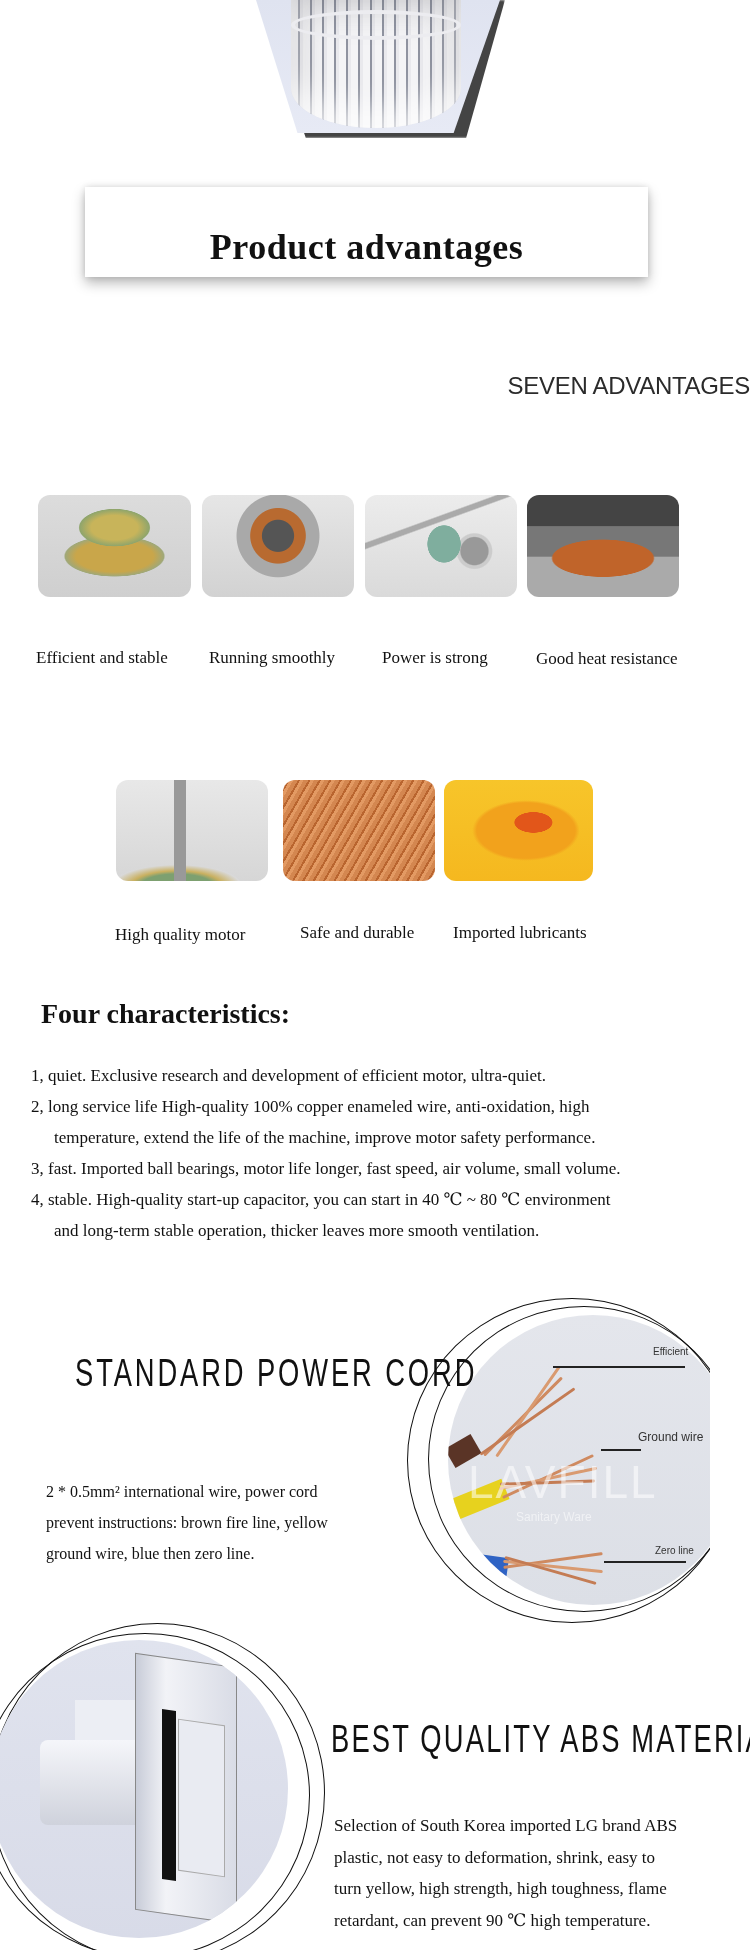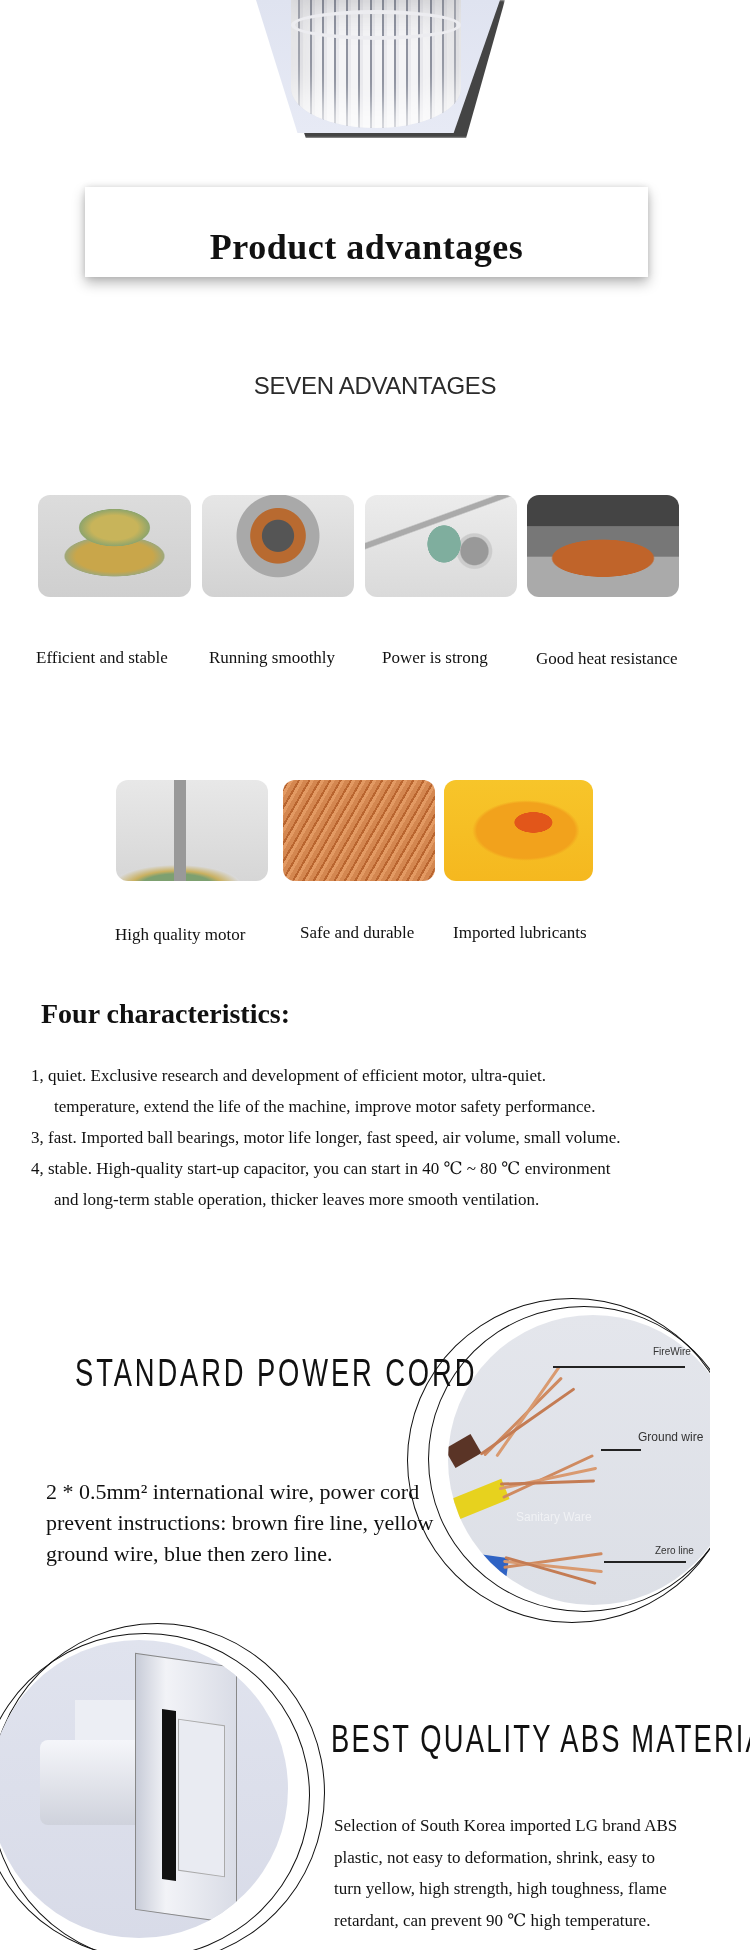--- a/index.html
+++ b/index.html
@@ -19,21 +19,21 @@
     box-shadow: inset 0 -20px 30px rgba(255,255,255,.7), inset 0 40px 40px rgba(80,80,90,.35); }
   .fan-ring { position: absolute; left: 35px; top: 10px; width: 170px; height: 30px; border-radius: 50%;
     border: 4px solid #ececf0; box-sizing: border-box; }
 
   
   .title-box { left: 85px; top: 187px; width: 563px; height: 90px; background: #fff;
     box-shadow: 0 6px 12px rgba(0,0,0,.28), 0 0 6px rgba(0,0,0,.12);
     display: flex; align-items: center; justify-content: center; }
   .title-box span { font-size: 36px; font-weight: bold; letter-spacing: 0.5px; }
 
-  .seven { left: 0; width: 750px; top: 372px; text-align: center; font-size: 24px; color: #2b2b2b; letter-spacing: -0.3px; }
+  .seven { left: 0; width: 750px; top: 372px; text-align: right; font-size: 24px; color: #2b2b2b; letter-spacing: -0.3px; }
 
   .thumb { border-radius: 12px; overflow: hidden; }
   .cap { font-size: 17px; white-space: nowrap; }
 
   
   .t-motor1 { background: radial-gradient(ellipse 38% 30% at 50% 32%, #c8b45a 0 40%, #8fa56c 60%, transparent 62%),
       radial-gradient(ellipse 46% 28% at 50% 60%, #c9a64a 0 55%, #a0a878 70%, transparent 72%),
       linear-gradient(180deg, #dcdcdc, #cfcfcf); }
   .t-stator { background: radial-gradient(circle at 50% 40%, #555 0 16%, #b86a30 17% 28%, #a9a9a9 29% 42%, transparent 43%),
       linear-gradient(180deg, #e6e6e6, #d2d2d2); }
@@ -51,21 +51,21 @@
       radial-gradient(ellipse 60% 50% at 55% 50%, #f2a21c 0 55%, transparent 60%),
       linear-gradient(180deg, #f7c52a, #f5b81f); }
 
   .h-four { left: 41px; top: 968px; font-size: 28px; font-weight: bold; }
   .list { left: 31px; top: 1030px; width: 715px; font-size: 17px; line-height: 31px; }
   .list .it { white-space: nowrap; }
   .list .cont { padding-left: 23px; }
 
   .cond { display: inline-block; transform: scaleX(0.72); transform-origin: left center; white-space: nowrap; }
   .h-cord { left: 75px; top: 1352px; font-size: 38px; letter-spacing: 4px; }
-  .p-cord { left: 46px; top: 1446px; font-size: 22px; line-height: 31px; }
+  .p-cord { left: 46px; top: 1446px; font-size: 16px; line-height: 31px; }
   .p-cord div { white-space: nowrap; }
 
   .ring { border: 1.5px solid #111; border-radius: 50%; box-sizing: border-box; }
   .photo-circle { border-radius: 50%; overflow: hidden; }
   .wire-photo { background: linear-gradient(180deg, #e4e6ec, #dcdfe6); }
   .strand { position: absolute; height: 3px; border-radius: 2px; }
   .wire-label { position: absolute; font-size: 11px; color: #333; }
   .leader { position: absolute; height: 1.5px; background: #222; }
   .watermark { position: absolute; color: rgba(255,255,255,.55); }
 
@@ -104,20 +104,21 @@
 <div class="abs thumb t-wire" style="left:283px;top:780px;width:152px;height:101px"></div>
 <div class="abs thumb t-lube" style="left:444px;top:780px;width:149px;height:101px"></div>
 
 <div class="abs cap serif" style="left:115px;top:895px">High quality motor</div>
 <div class="abs cap serif" style="left:300px;top:893px">Safe and durable</div>
 <div class="abs cap serif" style="left:453px;top:893px">Imported lubricants</div>
 
 <div class="abs h-four serif">Four characteristics:</div>
 <div class="abs list serif">
   <div class="it">1, quiet. Exclusive research and development of efficient motor, ultra-quiet.</div>
+  <div class="it">2, long service life High-quality 100% copper enameled wire, anti-oxidation, high</div>
   <div class="it cont">temperature, extend the life of the machine, improve motor safety performance.</div>
   <div class="it">3, fast. Imported ball bearings, motor life longer, fast speed, air volume, small volume.</div>
   <div class="it">4, stable. High-quality start-up capacitor, you can start in 40 ℃ ~ 80 ℃ environment</div>
   <div class="it cont">and long-term stable operation, thicker leaves more smooth ventilation.</div>
 </div>
 
 <div class="abs h-cord sans"><span class="cond">STANDARD POWER CORD</span></div>
 <div class="abs p-cord serif">
   <div>2 * 0.5mm² international wire, power cord</div>
   <div>prevent instructions: brown fire line, yellow</div>
@@ -137,27 +138,28 @@
     <div class="abs" style="left:-10px;top:176px;width:70px;height:22px;background:#e7d21e;transform:rotate(-22deg)"></div>
     <div class="strand" style="left:50px;top:160px;width:100px;background:#cf8a60;transform:rotate(-25deg)"></div>
     <div class="strand" style="left:50px;top:162px;width:100px;background:#d99a70;transform:rotate(-12deg)"></div>
     <div class="strand" style="left:52px;top:166px;width:95px;background:#c47c54;transform:rotate(-2deg)"></div>
 
     <div class="abs" style="left:15px;top:240px;width:45px;height:18px;background:#2f63c4;transform:rotate(8deg)"></div>
     <div class="strand" style="left:55px;top:244px;width:100px;background:#cf8a60;transform:rotate(-8deg)"></div>
     <div class="strand" style="left:55px;top:250px;width:100px;background:#d99a70;transform:rotate(6deg)"></div>
     <div class="strand" style="left:55px;top:254px;width:95px;background:#c47c54;transform:rotate(16deg)"></div>
 
+    <div class="watermark sans" style="left:20px;top:140px;font-size:46px;letter-spacing:2px">LAVFILL</div>
     <div class="watermark sans" style="left:68px;top:195px;font-size:12px">Sanitary Ware</div>
 
     <div class="leader" style="left:105px;top:51px;width:132px"></div>
     <div class="leader" style="left:153px;top:134px;width:40px"></div>
     <div class="leader" style="left:156px;top:246px;width:82px"></div>
   </div>
-  <div class="wire-label sans" style="left:253px;top:56px;font-size:10px">FireWire</div>
+  <div class="wire-label sans" style="left:253px;top:56px;font-size:10px">Efficient</div>
   <div class="wire-label sans" style="left:238px;top:140px;font-size:12px">Ground wire</div>
   <div class="wire-label sans" style="left:255px;top:255px;font-size:10px">Zero line</div>
 </div>
 
 <div class="abs" style="left:0;top:1610px;width:330px;height:340px;overflow:hidden">
   <div class="abs ring" style="left:-10px;top:13px;width:335px;height:340px"></div>
   <div class="abs ring" style="left:-20px;top:23px;width:330px;height:325px"></div>
   <div class="abs photo-circle fan-photo" style="left:-10px;top:30px;width:298px;height:298px">
     <div class="abs" style="left:50px;top:100px;width:110px;height:85px;background:linear-gradient(180deg,#f5f6fa,#cfd2dc);border-radius:8px"></div>
     <div class="abs" style="left:85px;top:60px;width:60px;height:40px;background:#eceef4"></div>

